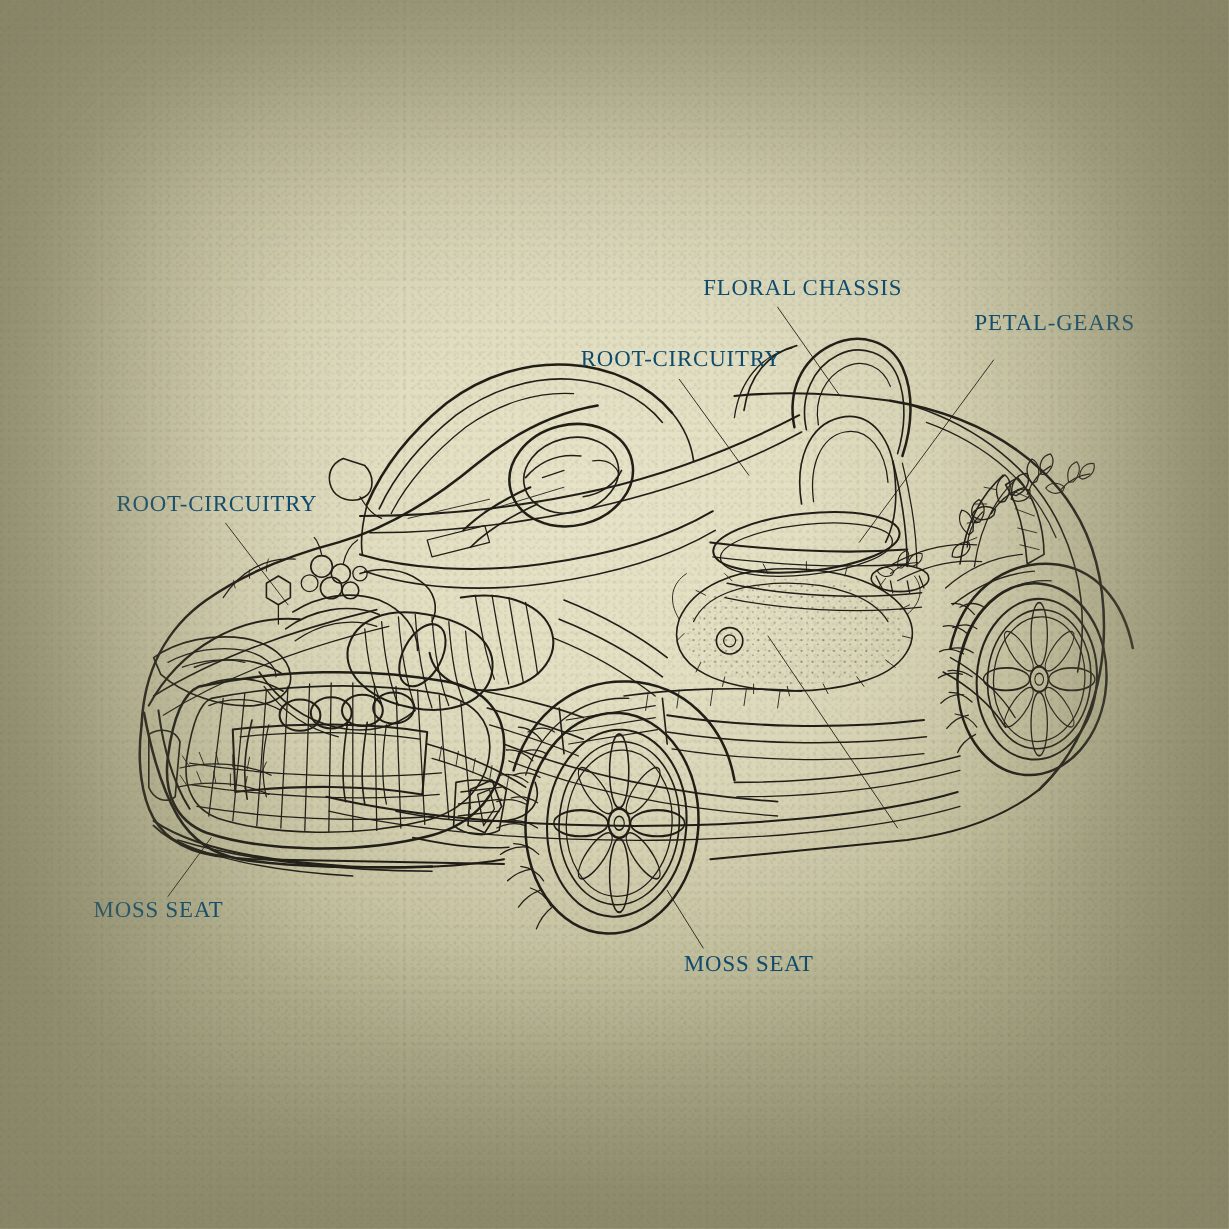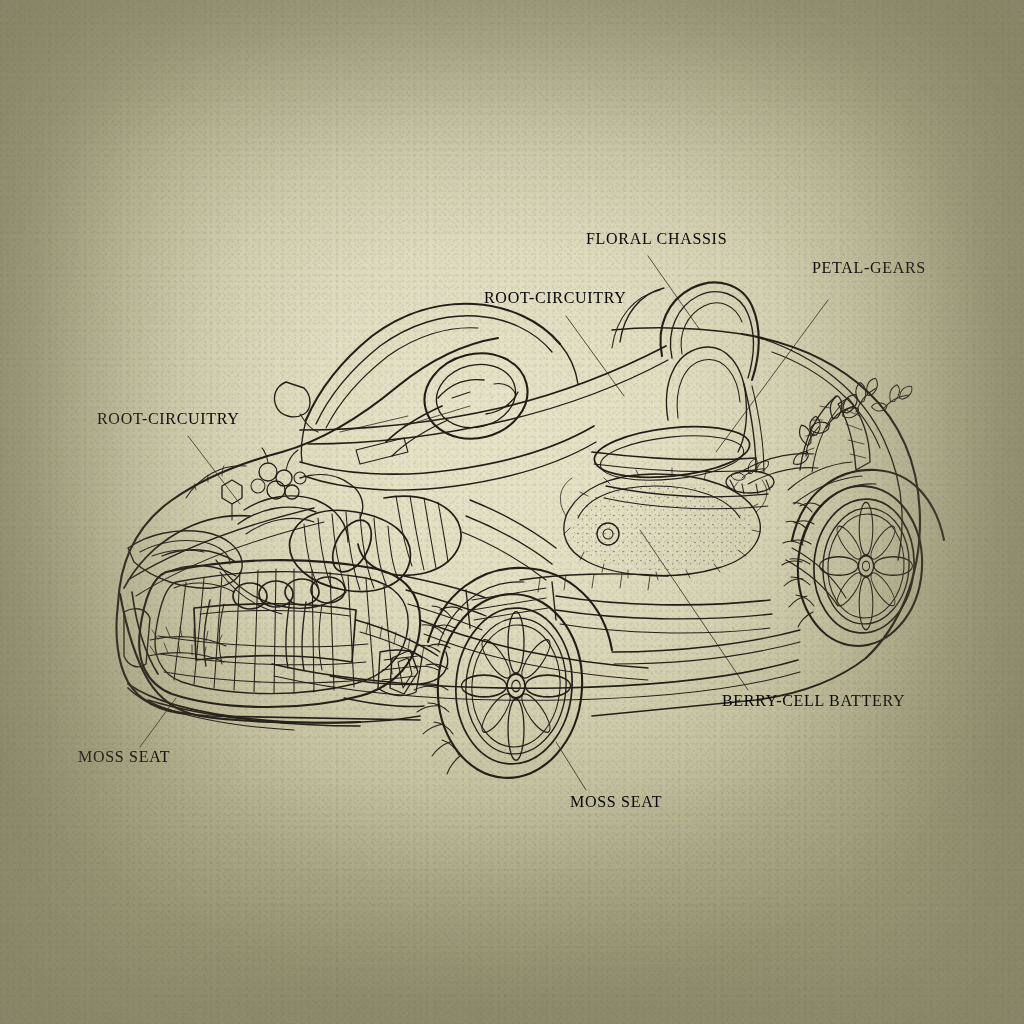--- a/index.html
+++ b/index.html
@@ -34,23 +34,23 @@
     box-shadow:inset 0 0 150px 58px rgba(118,115,88,.52),
                inset 0 0 320px 120px rgba(130,128,100,.28);
   }
 
   .art{position:absolute;inset:0;}
 
   
   .label{
     position:absolute;
     font-family:"Liberation Serif", serif;
-    font-size:16px;
+    font-size:19px;
     letter-spacing:.7px;
-    color:#000000;
+    color:#0c4a6e;
     white-space:nowrap;
     line-height:1;
   }
 </style>
 </head>
 <body>
 
 <div id="stage">
 
   <div class="paper"></div>
@@ -490,20 +490,19 @@
   </svg>
 
   <div class="label" style="left:586px;top:231px;">FLORAL CHASSIS</div>
 
   <div class="label" style="left:812px;top:260px;">PETAL-GEARS</div>
 
   <div class="label" style="left:484px;top:290px;">ROOT-CIRCUITRY</div>
 
   <div class="label" style="left:97px;top:411px;">ROOT-CIRCUITRY</div>
 
-  <div class="label" style="left:722px;top:693px;">BERRY-CELL BATTERY</div>
 
   <div class="label" style="left:78px;top:749px;">MOSS SEAT</div>
 
   <div class="label" style="left:570px;top:794px;">MOSS SEAT</div>
 
   <div class="vignette-edge"></div>
 </div>
 
 </body></html>

